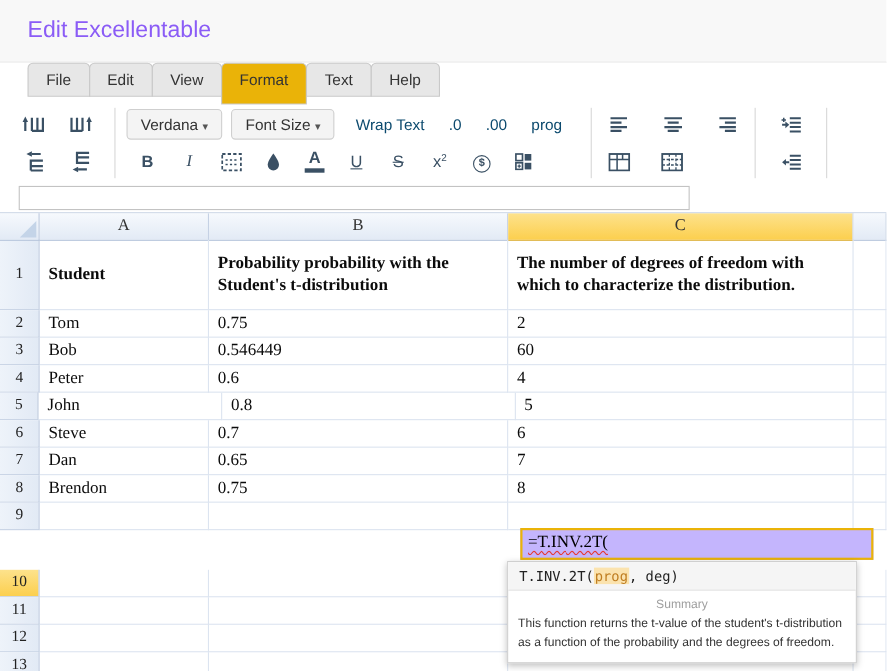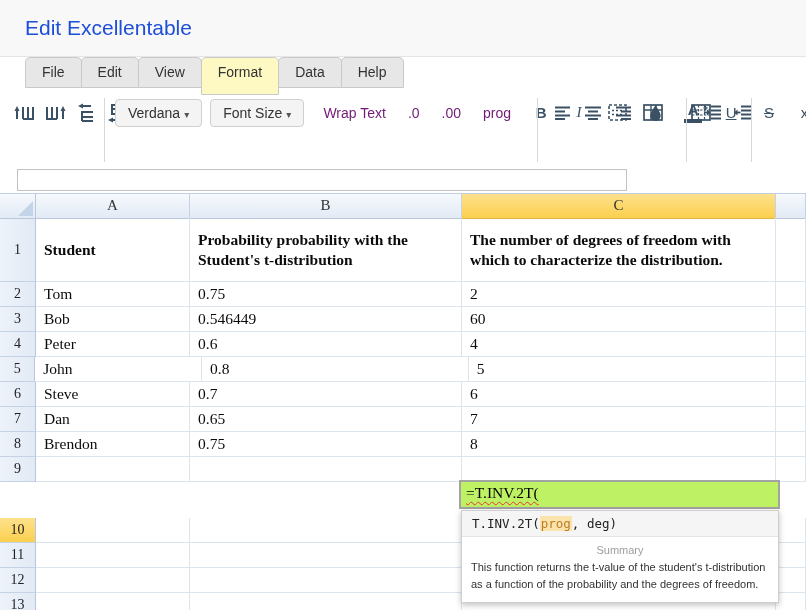--- a/index.html
+++ b/index.html
@@ -2,47 +2,47 @@
 <html><head>
 <meta charset="utf-8">
 <style>
   * { margin:0; padding:0; box-sizing:border-box; }
   html,body { width:806px; height:610px; overflow:hidden; background:#fff;
               font-family:"Liberation Sans", sans-serif; }
 
   
   .page-header { height:57px; background:#f8f8f8; border-bottom:1px solid #e5e5e5;
                  display:flex; align-items:center; padding-left:25px; }
-  .page-title { font-size:21px; color:#1d4ed8; }
+  .page-title { font-size:21px; color:#8b5cf6; }
 
   
   .tabbar { height:36px; display:flex; align-items:flex-start; padding-left:25px;
             background:#fff; position:relative; z-index:3; }
   .tab { height:31px; padding:6px 16px; font-size:14px; color:#333; cursor:pointer;
          background:#e7e7e7; border:1px solid #c9c9c9; margin-left:-1px;
          border-radius:5px 5px 0 0; position:relative; }
   .tab:first-child { margin-left:0; }
-  .tab.active { background:#fef9c3; height:38px; z-index:4; }
+  .tab.active { background:#eab308; height:38px; z-index:4; }
 
   
   .toolbar { height:74px; background:#fff; display:flex; align-items:stretch;
              padding:3px 0 3px 10px; }
   .vdiv { width:1px; background:#d8d8d8; margin:2px 10px; }
-  .tgroup { display:flex; justify-content:space-around; }
+  .tgroup { display:flex; flex-direction:column; justify-content:space-around; }
   .trow { display:flex; align-items:center; height:33px; }
   .icon-btn { display:flex; align-items:center; justify-content:center;
               min-width:30px; height:28px; cursor:pointer; color:#3a5064; }
   .icon-btn svg { display:block; }
   .g1 { width:84px; }
   .g1 .trow { justify-content:space-around; }
   .dd-btn { background:#f4f4f4; border:1px solid #cfcfcf; border-radius:4px;
             padding:5px 12px; font-size:14px; color:#333; cursor:pointer;
             margin-right:8px; white-space:nowrap; }
   .caret { font-size:10px; color:#555; margin-left:4px; }
-  .txt-btn { color:#701a75; font-size:14px; margin:0 11px; cursor:pointer; white-space:nowrap; }
+  .txt-btn { color:#0c4a6e; font-size:14px; margin:0 11px; cursor:pointer; white-space:nowrap; }
   .fmt { font-size:15px; color:#3a5064; width:38px; text-align:center; cursor:pointer; }
   .fmt.b { font-weight:bold; }
   .fmt.i { font-style:italic; font-family:"Liberation Serif", serif; }
   .fmt.u { text-decoration:underline; }
   .fmt.s { text-decoration:line-through; }
   .fc-wrap { display:inline-block; width:38px; text-align:center; cursor:pointer; }
   .fc-a { font-size:15px; color:#3a5064; font-weight:bold; display:block; line-height:14px; }
   .fc-bar { display:block; width:18px; height:4px; background:#3a5064; margin:2px auto 0; }
   .circ { display:inline-block; width:16px; height:16px; border:1.5px solid #3a5064;
           border-radius:50%; color:#3a5064; font-size:10px; font-weight:bold;
@@ -78,22 +78,22 @@
   .cell { border-right:1px solid #dce4f0; border-bottom:1px solid #dce4f0;
           font-size:15.5px; color:#0b0b0b; padding-left:8px; line-height:23px;
           overflow:hidden; cursor:cell; }
   .cell.hd { font-weight:bold; display:flex; align-items:center; line-height:1.25;
              padding:2px 8px 2px 8px; }
   .sliver { display:flex; height:3px; }
   .rh-sliver { width:36px; background:linear-gradient(90deg,#dbe4f1,#cfdaec);
                border-right:1px solid #b9c7dd; }
 
   
-  .editor-box { position:absolute; left:459px; top:287px; width:321px; height:29px;
-                background:#bef264; border:2px solid #a3a3a3; z-index:6;
+  .editor-box { position:absolute; left:473px; top:287px; width:321px; height:29px;
+                background:#c4b5fd; border:2px solid #eab308; z-index:6;
                 font-size:15.5px; color:#000; padding:2px 0 0 5px;
                 font-family:"Liberation Serif", serif; }
   .misspell { text-decoration:underline wavy #e53935; text-decoration-thickness:1px;
               text-underline-offset:3px; }
 
   
   .fn-hint { position:absolute; left:461px; top:317px; width:318px; background:#fff;
              border:1px solid #cfcfcf; box-shadow:0 2px 6px rgba(0,0,0,0.25); z-index:7;
              font-family:"Liberation Sans", sans-serif; }
   .sig { background:#f5f5f5; border-bottom:1px solid #e4e4e4; padding:5px 10px;
@@ -108,21 +108,21 @@
 
 <div class="page-header">
   <div class="page-title">Edit Excellentable</div>
 </div>
 
 <div class="tabbar">
   <div class="tab">File</div>
   <div class="tab">Edit</div>
   <div class="tab">View</div>
   <div class="tab active">Format</div>
-  <div class="tab">Data</div>
+  <div class="tab">Text</div>
   <div class="tab">Help</div>
 </div>
 
 <div class="toolbar">
 
   <div class="tgroup g1">
     <div class="trow">
       <span class="icon-btn">
         <svg width="22" height="20" viewBox="0 0 22 20">
             <g stroke="#3a5064" stroke-width="2" fill="none">

